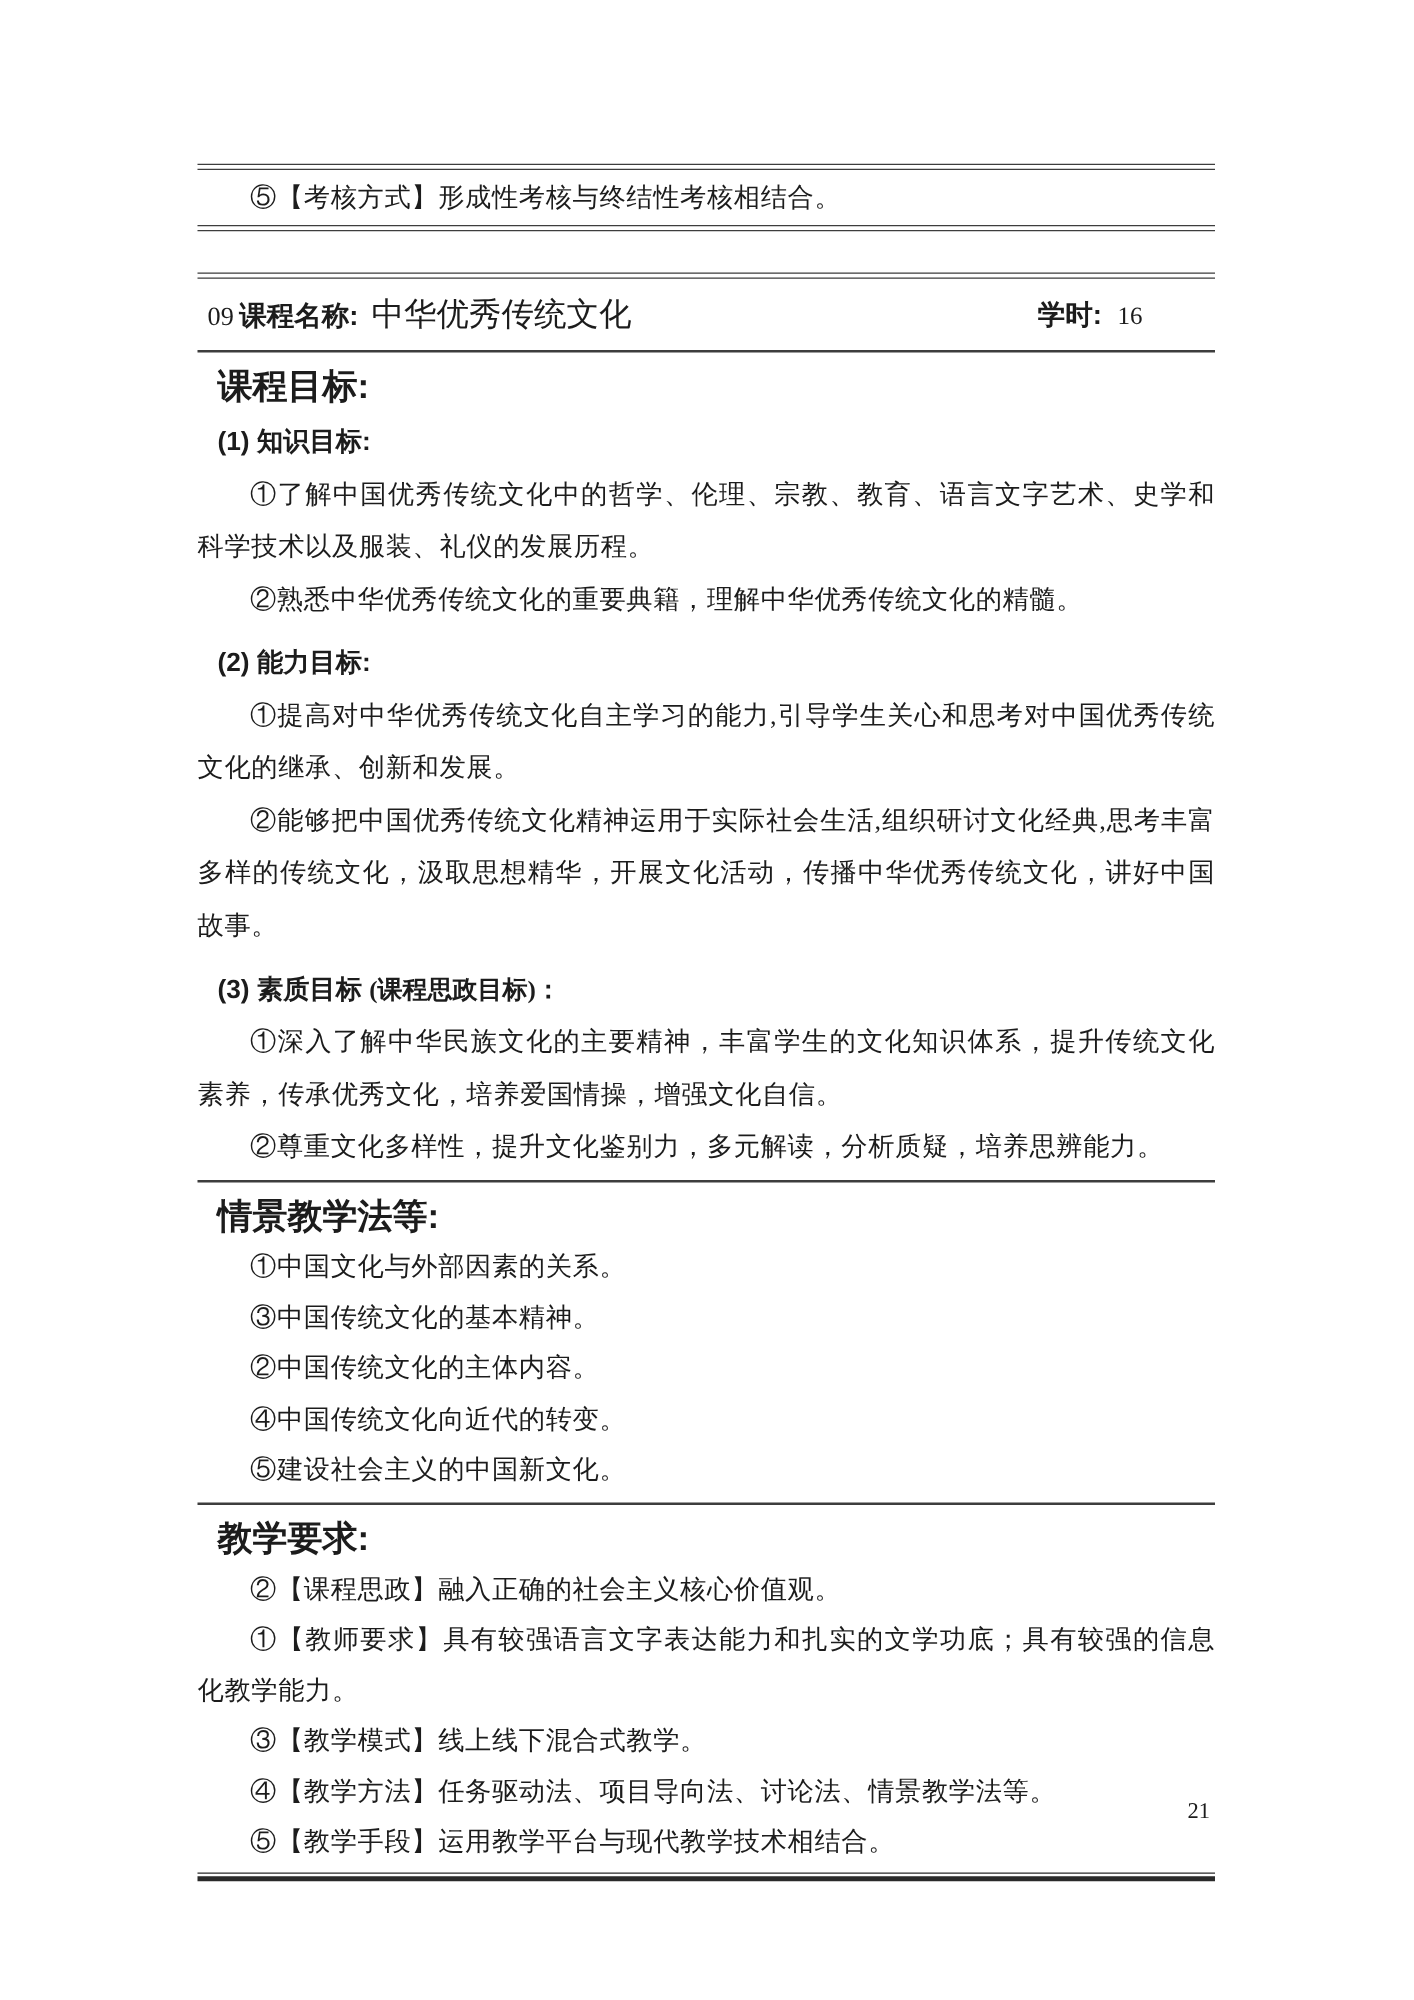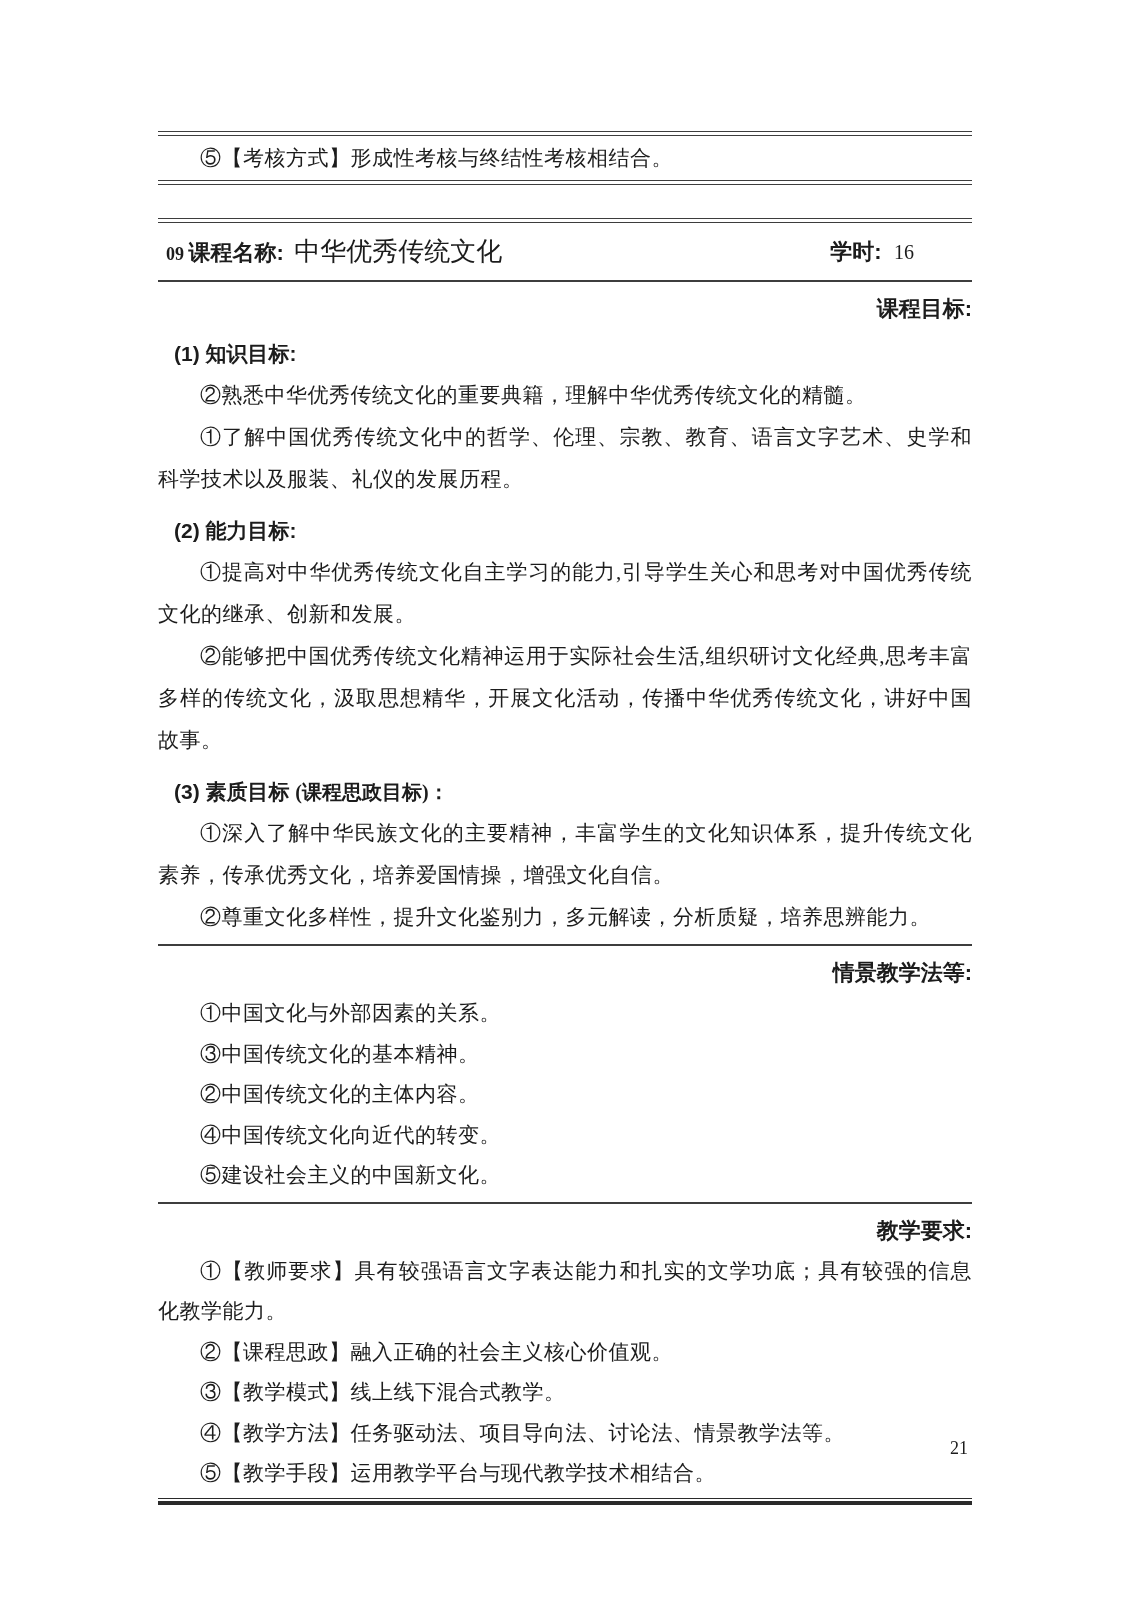--- a/index.html
+++ b/index.html
@@ -47,24 +47,23 @@
     letter-spacing: 0.5px;
   }
   .assessment-cell .body-par {
     line-height: 32px;
     margin: 6px 0;
   }
   .section { display: flow-root; }
   h3.sec-heading {
     font-family: "Liberation Sans", "DejaVu Sans", sans-serif;
     font-weight: 700;
-    font-size: 22px;
+    font-size: 28px;
     line-height: 28px;
     margin: 13px 0 0 16px;
-    text-align: right;
   }
   h4.sub-heading {
     font-family: "Liberation Sans", "DejaVu Sans", sans-serif;
     font-weight: 700;
     font-size: 21px;
     line-height: 28px;
     margin: 17px 0 0 0;
     padding-left: 16px;
   }
   h4.sub-heading .note {
@@ -77,22 +76,22 @@
   .course-header-row {
     display: flex;
     justify-content: space-between;
     align-items: center;
     padding: 11px 0;
     font-family: "Liberation Sans", "DejaVu Sans", sans-serif;
   }
   .course-header-row .left { padding-left: 8px; }
   .course-index {
     font-family: "Liberation Serif", "DejaVu Serif", serif;
-    font-weight: 700;
-    font-size: 18px;
+    font-weight: 400;
+    font-size: 21px;
   }
   .course-name-label, .hours-label {
     font-weight: 700;
     font-size: 22px;
   }
   .course-name {
     font-weight: 400;
     font-size: 26px;
     font-family: Liberation Mono, monospace;
     margin-left: 6px;
@@ -140,22 +139,22 @@
       <span class="hours-value">16</span>
     </div>
   </div>
   <div class="rule rule-single"></div>
 
   <div class="section pad-bottom-sm">
     <h3 class="sec-heading">课程目标:</h3>
 
     <h4 class="sub-heading">(1) 知识目标:</h4>
     <div class="par-group">
+      <p class="body-par">①了解中国优秀传统文化中的哲学、伦理、宗教、教育、语言文字艺术、史学和科学技术以及服装、礼仪的发展历程。</p>
       <p class="body-par">②熟悉中华优秀传统文化的重要典籍，理解中华优秀传统文化的精髓。</p>
-      <p class="body-par">①了解中国优秀传统文化中的哲学、伦理、宗教、教育、语言文字艺术、史学和科学技术以及服装、礼仪的发展历程。</p>
     </div>
 
     <h4 class="sub-heading">(2) 能力目标:</h4>
     <div class="par-group">
       <p class="body-par">①提高对中华优秀传统文化自主学习的能力,引导学生关心和思考对中国优秀传统文化的继承、创新和发展。</p>
       <p class="body-par">②能够把中国优秀传统文化精神运用于实际社会生活,组织研讨文化经典,思考丰富多样的传统文化，汲取思想精华，开展文化活动，传播中华优秀传统文化，讲好中国故事。</p>
     </div>
 
     <h4 class="sub-heading"><span>(3) 素质目标</span> <span class="note">(课程思政目标)：</span></h4>
     <div class="par-group">
@@ -173,22 +172,22 @@
       <p class="body-par" style="line-height:40.5px">②中国传统文化的主体内容。</p>
       <p class="body-par" style="line-height:40.5px">④中国传统文化向近代的转变。</p>
       <p class="body-par" style="line-height:40.5px">⑤建设社会主义的中国新文化。</p>
     </div>
   </div>
   <div class="rule rule-single"></div>
 
   <div class="section pad-bottom-xs">
     <h3 class="sec-heading">教学要求:</h3>
     <div class="par-group">
+      <p class="body-par" style="line-height:40.5px">②【课程思政】融入正确的社会主义核心价值观。</p>
       <p class="body-par" style="line-height:40.5px">①【教师要求】具有较强语言文字表达能力和扎实的文学功底；具有较强的信息化教学能力。</p>
-      <p class="body-par" style="line-height:40.5px">②【课程思政】融入正确的社会主义核心价值观。</p>
       <p class="body-par" style="line-height:40.5px">③【教学模式】线上线下混合式教学。</p>
       <p class="body-par" style="line-height:40.5px">④【教学方法】任务驱动法、项目导向法、讨论法、情景教学法等。</p>
       <p class="body-par" style="line-height:40.5px">⑤【教学手段】运用教学平台与现代教学技术相结合。</p>
     </div>
   </div>
   <div class="rule rule-thick"></div>
 
 </div>
 
 <div class="page-number">21</div>

